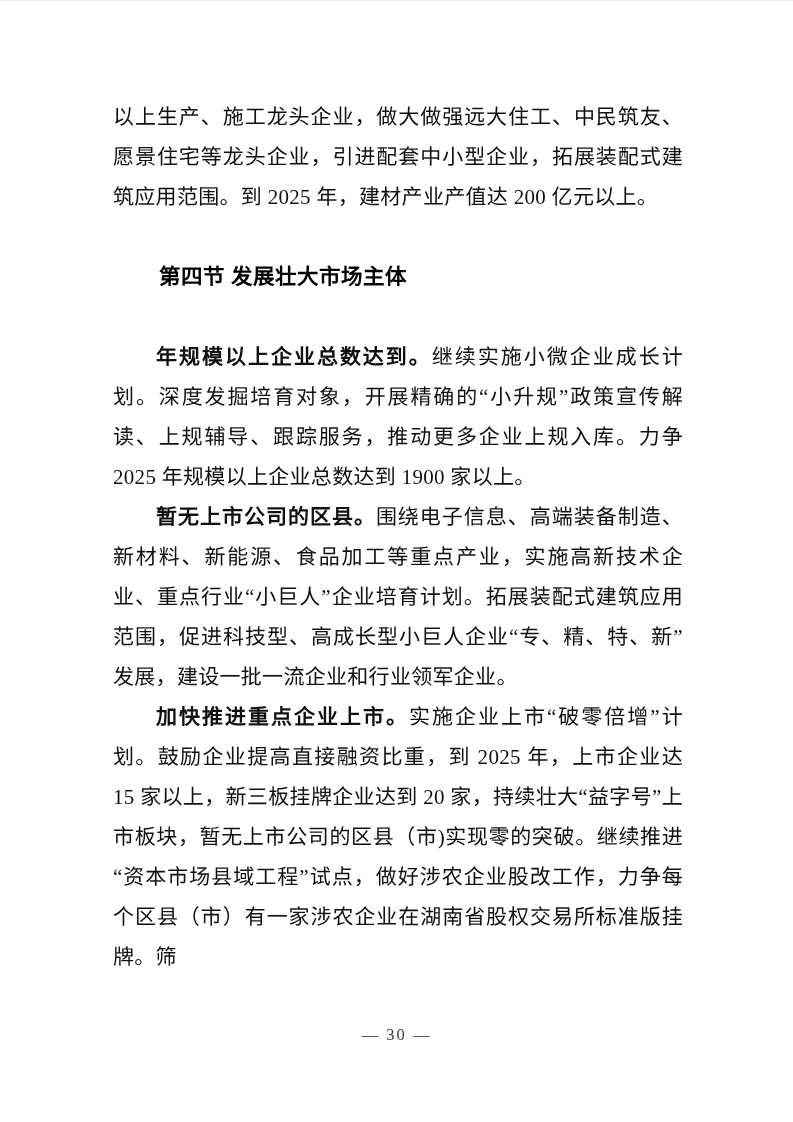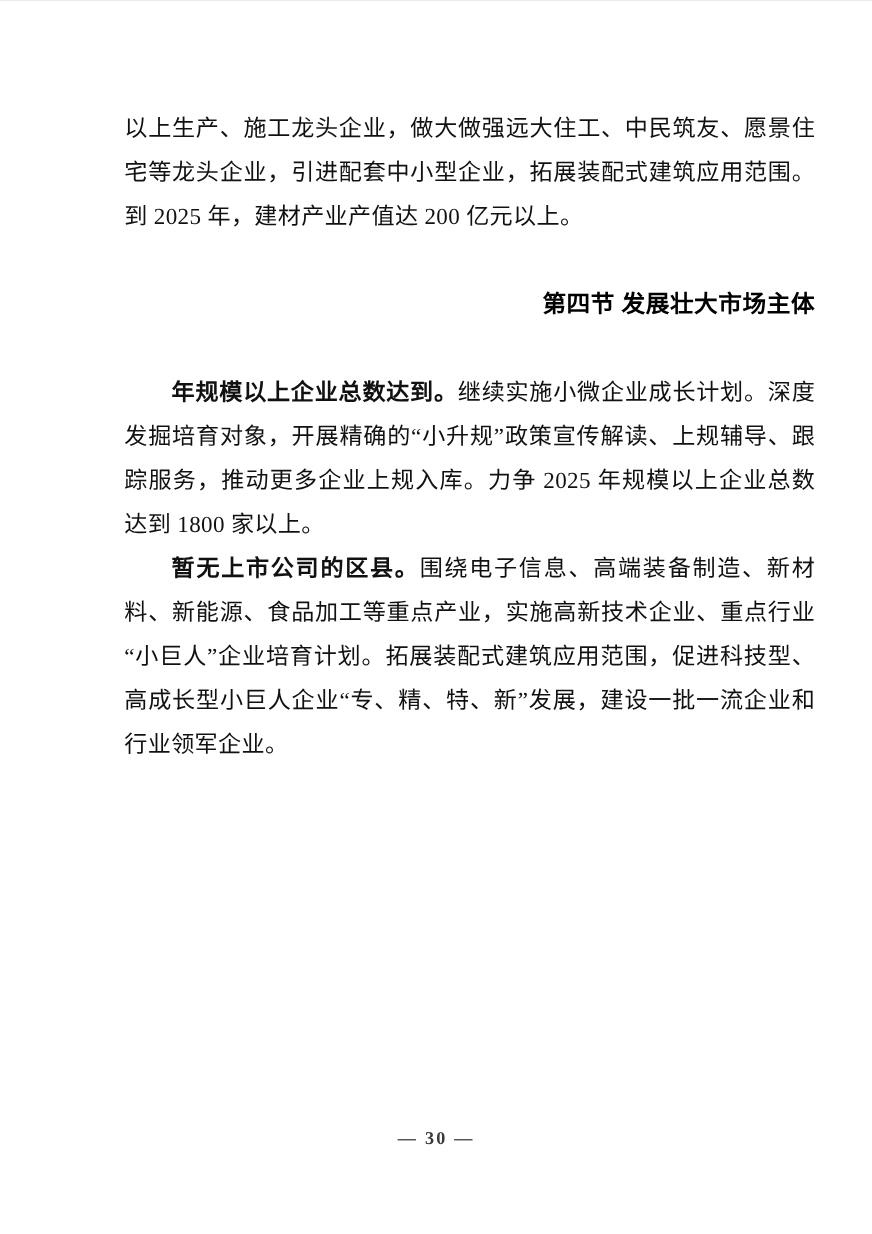--- a/index.html
+++ b/index.html
@@ -13,21 +13,21 @@
     position: relative;
     overflow: hidden;
     border-top: 1px solid #ededed;
     font-family: "Liberation Serif", sans-serif;
     color: #111111;
   }
   .page {
     box-sizing: border-box;
     width: 793px;
     height: 1122px;
-    padding: 96px 52px 0 113px;
+    padding: 96px 110px 0 113px;
   }
   .para {
     margin: 0;
     font-size: 21px;
     line-height: 40px;
     text-align: justify;
     letter-spacing: 0.3px;
     color: #111111;
   }
   .para .lead {
@@ -38,46 +38,45 @@
   }
   .heading {
     margin: 40px 0;
     font-size: 21.5px;
     line-height: 40px;
     font-weight: bold;
     text-indent: 46px;
     letter-spacing: 0.5px;
     color: #000000;
     font-family: "Liberation Serif", sans-serif;
-    text-align: right;
   }
   .footer {
     position: absolute;
     left: 0;
     top: 1022px;
     width: 100%;
     text-align: center;
     font-size: 16.5px;
     line-height: 24px;
     color: #3a3a3a;
     letter-spacing: 2px;
     font-family: "Liberation Serif", serif;
-    font-weight: bold;
   }
 </style>
 </head>
 <body>
 
 <div class="page">
 
   <p class="para"><span>以上生产、施工龙头企业，做大做强远大住工、中民筑友、愿景住宅等龙头企业，引进配套中小型企业，拓展装配式建筑应用范围。到 2025 年，建材产业产值达 200 亿元以上。</span></p>
 
   <h2 class="heading">第四节 发展壮大市场主体</h2>
 
 
-  <p class="para indent"><span class="lead">年规模以上企业总数达到。</span><span>继续实施小微企业成长计划。深度发掘培育对象，开展精确的“小升规”政策宣传解读、上规辅导、跟踪服务，推动更多企业上规入库。力争 2025 年规模以上企业总数达到 1800 家以上。</span></p>
+  <p class="para indent"><span class="lead">年规模以上企业总数达到。</span><span>继续实施小微企业成长计划。深度发掘培育对象，开展精确的“小升规”政策宣传解读、上规辅导、跟踪服务，推动更多企业上规入库。力争 2025 年规模以上企业总数达到 1900 家以上。</span></p>
 
   <p class="para indent"><span class="lead">暂无上市公司的区县。</span><span>围绕电子信息、高端装备制造、新材料、新能源、食品加工等重点产业，实施高新技术企业、重点行业“小巨人”企业培育计划。拓展装配式建筑应用范围，促进科技型、高成长型小巨人企业“专、精、特、新”发展，建设一批一流企业和行业领军企业。</span></p>
 
+  <p class="para indent"><span class="lead">加快推进重点企业上市。</span><span>实施企业上市“破零倍增”计划。鼓励企业提高直接融资比重，到 2025 年，上市企业达 15 家以上，新三板挂牌企业达到 20 家，持续壮大“益字号”上市板块，暂无上市公司的区县（市)实现零的突破。继续推进“资本市场县域工程”试点，做好涉农企业股改工作，力争每个区县（市）有一家涉农企业在湖南省股权交易所标准版挂牌。筛</span></p>
 
   <div class="footer">— 30 —</div>
 
 </div>
 
 </body></html>

